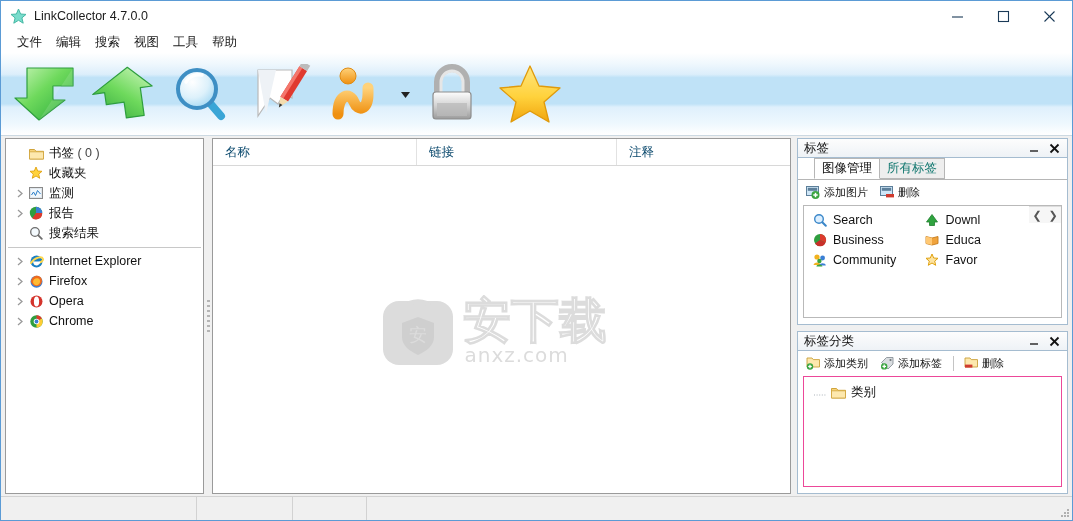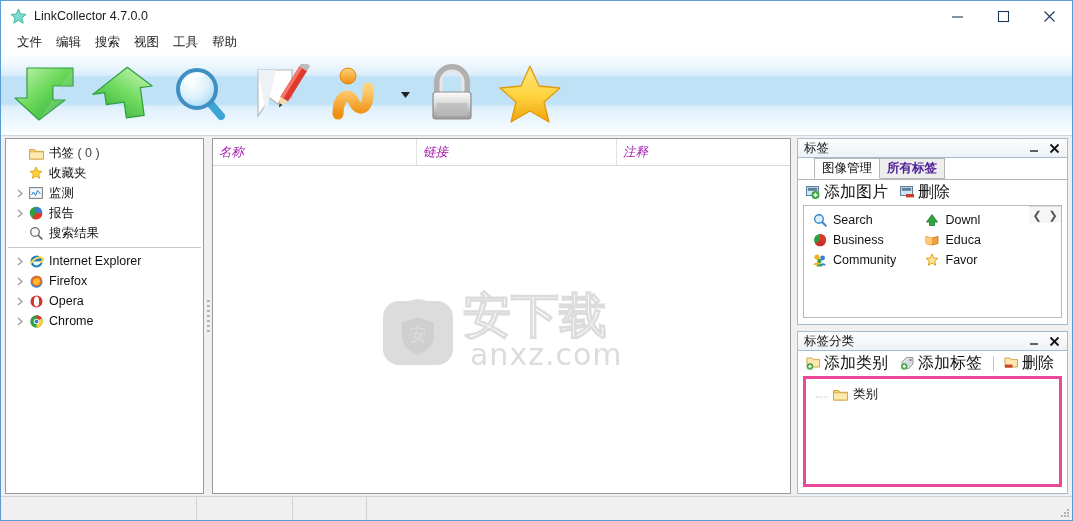--- a/index.html
+++ b/index.html
@@ -91,40 +91,39 @@
     background-size:3px 5px; }
 
   
   .center-pane { flex:1 1 auto; min-width:0; display:flex; flex-direction:column; padding-bottom:2px; }
   .list-box {
     flex:1; background:#fff; border:1px solid #9a9a9a; display:flex; flex-direction:column;
     position:relative; overflow:hidden;
   }
   .colhdr { height:27px; display:flex; border-bottom:1px solid #d8d8d8; background:#fff; }
   .col {
-    display:flex; align-items:center; padding-left:6px; font-size:12.5px; color:#a21caf;
+    display:flex; align-items:center; padding-left:12px; font-size:12.5px; color:#0c4a6e;
     border-right:1px solid #e2e2e2;
-    font-style:italic;
   }
   .col.c1 { width:204px; flex:0 0 204px; }
   .col.c2 { width:200px; flex:0 0 200px; }
   .col.c3 { flex:1 1 auto; border-right:none; }
   .list-body { flex:1; position:relative; }
 
   
   .wm {
     position:absolute; left:50%; top:50%; transform:translate(-50%,-50%);
     display:flex; align-items:center; opacity:1; pointer-events:none;
   }
   .wm-logo { width:74px; height:74px; flex:0 0 74px; margin-right:8px; }
   .wm-right { display:flex; flex-direction:column; }
   .wm-cn { height:54px; }
   .wm-en {
-    font-size:30px; letter-spacing:1px; color:#dcdcdc; line-height:1;
-    font-family:"DejaVu Sans",sans-serif; margin-top:-4px; margin-left:2px;text-align:right;
+    font-size:20px; letter-spacing:1px; color:#dcdcdc; line-height:1;
+    font-family:"DejaVu Sans",sans-serif; margin-top:-4px; margin-left:2px;
   }
 
   .rsplit { width:6px; flex:0 0 6px; background:#f0f0f0; }
 
   
   .right-pane { width:275px; flex:0 0 275px; display:flex; flex-direction:column;
     padding-right:4px; padding-bottom:2px; }
   .dock { display:flex; flex-direction:column; background:#f0f0f0; }
   .dock.top { height:187px; flex:0 0 187px; }
   .dock.bottom { flex:1 1 auto; margin-top:6px; }
@@ -142,26 +141,26 @@
   }
 
   
   .tabs { height:22px; flex:0 0 22px; display:flex; align-items:flex-end;
     padding-left:16px; border-bottom:1px solid #b6b6b6; background:#fff; }
   .tab {
     height:21px; padding:0 7px; display:flex; align-items:center; font-size:12.5px;
     border:1px solid #b6b6b6; margin-right:-1px; color:#111;
   }
   .tab.active { background:#fff; border-bottom-color:#fff; position:relative; z-index:2; }
-  .tab.inactive { background:#eeeeee; color:#4c1d95;font-weight:bold; }
+  .tab.inactive { background:#eeeeee; color:#0f766e; }
 
   .dock-toolbar { height:24px; flex:0 0 24px; display:flex; align-items:center;
     padding-left:7px; background:#fff; }
   .dtb {
-    display:flex; align-items:center; font-size:16px; color:#111; margin-right:11px;
+    display:flex; align-items:center; font-size:11px; color:#111; margin-right:11px;
     white-space:nowrap;
   }
   .dtb .di { width:16px; flex:0 0 16px; display:flex; align-items:center; justify-content:center; margin-right:3px; }
   .dsep { width:1px; height:15px; background:#c4c4c4; margin:0 9px 0 0; }
 
   .tag-list-wrap {
     flex:1; margin:1px 5px 6px 5px; border:1px solid #b9b9b9; background:#fff;
     display:flex; flex-direction:row; min-height:0;
   }
   .tag-grid { flex:1; display:flex; padding:4px 0 0 0; overflow:hidden; }
@@ -170,21 +169,21 @@
     white-space:nowrap; overflow:hidden; }
   .tag-item .ti { width:17px; flex:0 0 17px; display:flex; align-items:center; justify-content:center; margin-right:5px; }
 
   .hscroll { height:17px; flex:0 0 17px; display:flex; align-items:center;
     background:#f6f6f6; border-top:1px solid #dcdcdc; }
   .sb-arrow { width:16px; flex:0 0 16px; display:flex; align-items:center; justify-content:center;
     color:#555; font-size:11px; }
   .sb-track { flex:1; height:15px; background:#f0f0f0; position:relative; }
   .sb-thumb { position:absolute; left:0; top:0; height:15px; width:45%; background:#cdcdcd; }
 
-  .cat-tree-wrap { flex:1; margin:1px 5px 6px 5px; border:3px solid #ec4899; background:#fff;
+  .cat-tree-wrap { flex:1; margin:1px 5px 6px 5px; border:1px solid #ec4899; background:#fff;
     padding-top:5px; min-height:0; }
   .cat-node { height:20px; display:flex; align-items:center; padding-left:9px; font-size:12.5px; }
   .cat-dots { width:16px; flex:0 0 16px; display:flex; align-items:flex-end; justify-content:center;
     height:20px; padding-bottom:5px; }
   .cat-ico { width:18px; flex:0 0 18px; display:flex; align-items:center; justify-content:center; margin-right:4px; }
 
   
   .statusbar {
     height:24px; flex:0 0 24px; background:#f0f0f0; border-top:1px solid #d2d2d2;
     display:flex; align-items:stretch;

